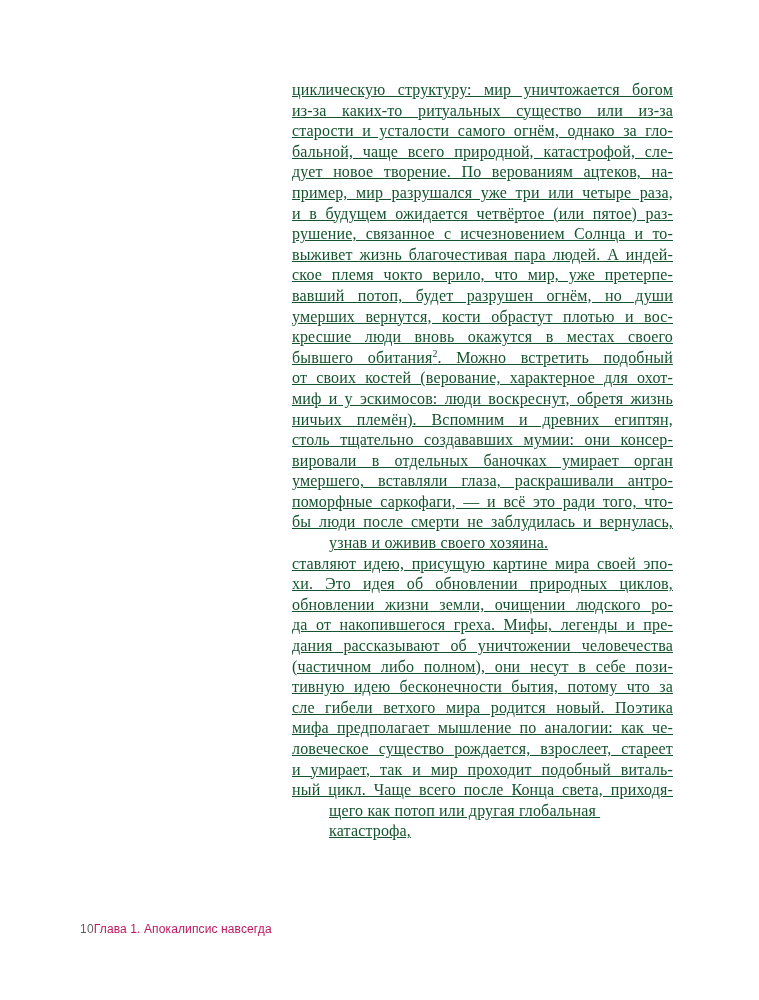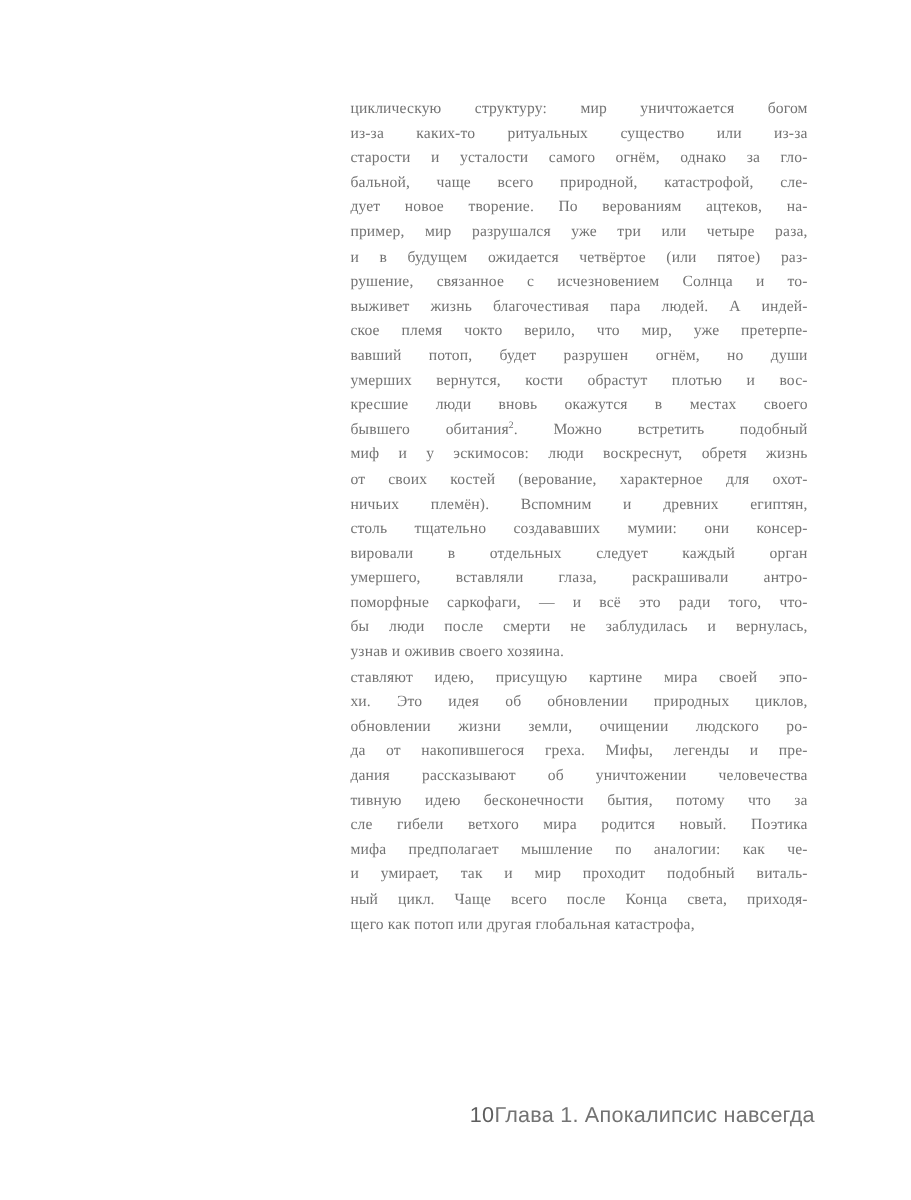--- a/index.html
+++ b/index.html
@@ -26,68 +26,70 @@
   
   .text-column {
     position: absolute;
     left: 292px;
     top: 80px;
     width: 381px;
   }
 
   .para {
     margin: 0;
-    color: #737373;
-    font-size: 13px;
+    color: #14532d;
+    font-size: 16px;
+    text-decoration: underline;
   }
 
   
   .line {
     display: block;
     text-align: justify;
     text-align-last: justify;
     line-height: 20.6px;
     white-space: pre-wrap;
     letter-spacing: 0.01em;
   }
   
   .line.last {
-    text-align: right;
+    text-align: left;
     text-align-last: left;
+    margin-left: 37px;
   }
   .line.indent {
     text-indent: 28px;
   }
 
   sup {
     font-size: 0.62em;
     vertical-align: super;
     line-height: 0;
   }
 
   
   .footer {
     position: absolute;
     left: 80px;
     right: 80px;
     top: 919px;
     height: 20px;
     font-family: "Liberation Sans", "DejaVu Sans", sans-serif;
-    font-size: 18px;
+    font-size: 12px;
     color: #6a6a6a;
     display: flex;
     align-items: center;
-    justify-content: flex-end;
+    justify-content: flex-start;
   }
   .footer .folio {
     color: #5d5d5d;
     letter-spacing: 0.02em;
   }
   .footer .running-head {
-    color: #737373;
+    color: #be185d;
     letter-spacing: 0.01em;
   }
 </style>
 </head>
 <body>
 
 <div class="page">
 
   <div class="text-column" id="text-column">
 
@@ -99,39 +101,41 @@
         <span class="line">дует новое творение. По верованиям ацтеков, на-</span>
         <span class="line">пример, мир разрушался уже три или четыре раза,</span>
         <span class="line">и в будущем ожидается четвёртое (или пятое) раз-</span>
         <span class="line">рушение, связанное с исчезновением Солнца и то-</span>
         <span class="line">выживет жизнь благочестивая пара людей. А индей-</span>
         <span class="line">ское племя чокто верило, что мир, уже претерпе-</span>
         <span class="line">вавший потоп, будет разрушен огнём, но души</span>
         <span class="line">умерших вернутся, кости обрастут плотью и вос-</span>
         <span class="line">кресшие люди вновь окажутся в местах своего</span>
         <span class="line">бывшего обитания<sup>2</sup>. Можно встретить подобный</span>
+        <span class="line">от своих костей (верование, характерное для охот-</span>
         <span class="line">миф и у эскимосов: люди воскреснут, обретя жизнь</span>
-        <span class="line">от своих костей (верование, характерное для охот-</span>
         <span class="line">ничьих племён). Вспомним и древних египтян,</span>
         <span class="line">столь тщательно создававших мумии: они консер-</span>
-        <span class="line">вировали в отдельных следует каждый орган</span>
+        <span class="line">вировали в отдельных баночках умирает орган</span>
         <span class="line">умершего, вставляли глаза, раскрашивали антро-</span>
         <span class="line">поморфные саркофаги, — и всё это ради того, что-</span>
         <span class="line">бы люди после смерти не заблудилась и вернулась,</span>
         <span class="line last">узнав и оживив своего хозяина.</span>
       </p>
       <p class="para">
         <span class="line">ставляют идею, присущую картине мира своей эпо-</span>
         <span class="line">хи. Это идея об обновлении природных циклов,</span>
         <span class="line">обновлении жизни земли, очищении людского ро-</span>
         <span class="line">да от накопившегося греха. Мифы, легенды и пре-</span>
         <span class="line">дания рассказывают об уничтожении человечества</span>
+        <span class="line">(частичном либо полном), они несут в себе пози-</span>
         <span class="line">тивную идею бесконечности бытия, потому что за</span>
         <span class="line">сле гибели ветхого мира родится новый. Поэтика</span>
         <span class="line">мифа предполагает мышление по аналогии: как че-</span>
+        <span class="line">ловеческое существо рождается, взрослеет, стареет</span>
         <span class="line">и умирает, так и мир проходит подобный виталь-</span>
         <span class="line">ный цикл. Чаще всего после Конца света, приходя-</span>
         <span class="line last">щего как потоп или другая глобальная катастрофа,</span>
       </p>
     </div>
 
   <div class="footer">
     <span class="folio">10</span>
     <span class="running-head">Глава 1. Апокалипсис навсегда</span>
   </div>

